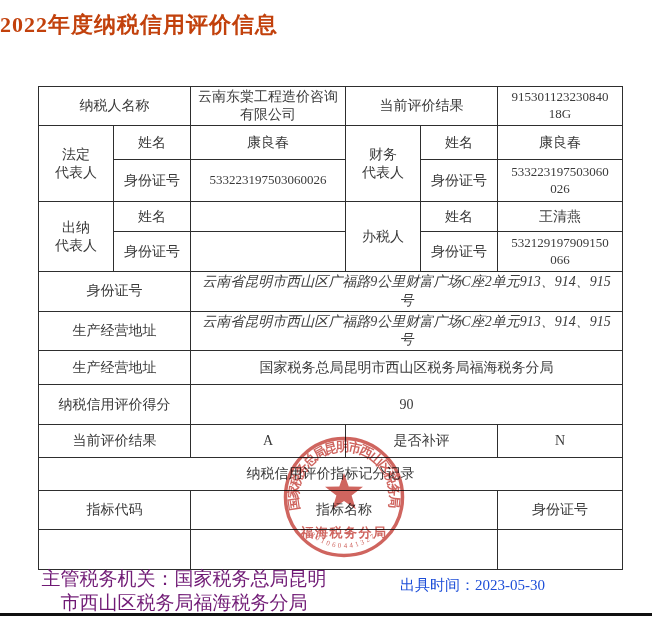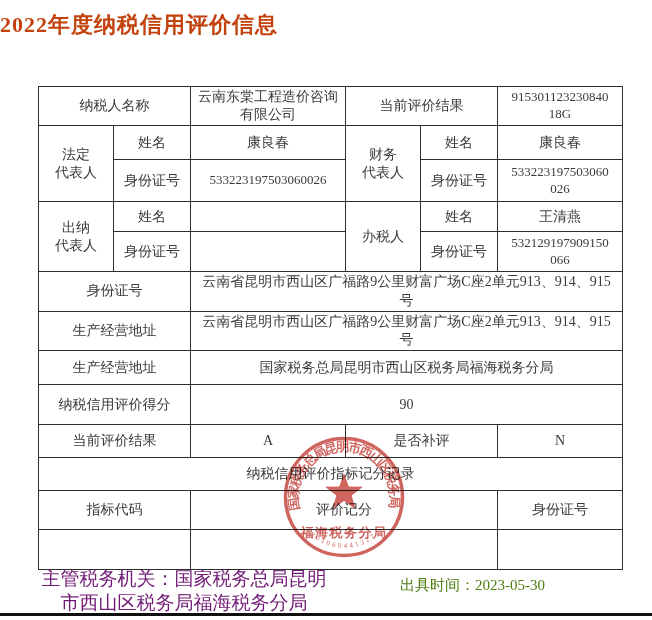--- a/index.html
+++ b/index.html
@@ -24,32 +24,32 @@
     font-size:14px; line-height:1.3;
     padding:1px 4px; overflow:hidden;
   }
   tr.r1{height:36px} tr.r2{height:34px} tr.r3{height:42px}
   tr.r4{height:30px} tr.r5{height:40px} tr.r6{height:37px}
   tr.r7{height:38px} tr.r8{height:34px} tr.r9{height:40px}
   tr.r10{height:33px} tr.r11{height:33px} tr.r12{height:39px}
   tr.r13{height:40px}
   .grp { white-space:pre-line; }
   .idnum { font-size:13px; word-break:break-all; padding:1px 11px; }
-  .addr { padding:1px 8px; }
+  .addr { padding:1px 8px;font-style:italic; }
   .seal {
     position:absolute; left:264px; top:417px; width:160px; height:160px;
     mix-blend-mode:multiply; opacity:0.82; z-index:5; pointer-events:none;
   }
   .footer-authority {
     position:absolute; left:40px; top:567px; width:288px;
     text-align:center; font-size:19px; color:#701a75; line-height:1.28;
   }
   .footer-date {
     position:absolute; left:400px; top:576px;
-    font-size:15px; color:#4d7c0f;
+    font-size:15px; color:#1d4ed8;
   }
   .bottom-line {
     position:absolute; left:0; top:613px; width:652px; height:3px;
     background:#101010;
   }
 </style>
 </head>
 <body>
 
 <div class="title">2022年度纳税信用评价信息</div>
@@ -121,21 +121,21 @@
     <td colspan="2">当前评价结果</td>
     <td>A</td>
     <td colspan="2">是否补评</td>
     <td>N</td>
   </tr>
   <tr class="r11">
     <td colspan="6">纳税信用评价指标记分记录</td>
   </tr>
   <tr class="r12">
     <td colspan="2">指标代码</td>
-    <td colspan="3">评价记分</td>
+    <td colspan="3">指标名称</td>
     <td>身份证号</td>
   </tr>
   <tr class="r13">
     <td colspan="2"></td>
     <td colspan="3"></td>
     <td></td>
   </tr>
 </tbody>
   </table>
 

